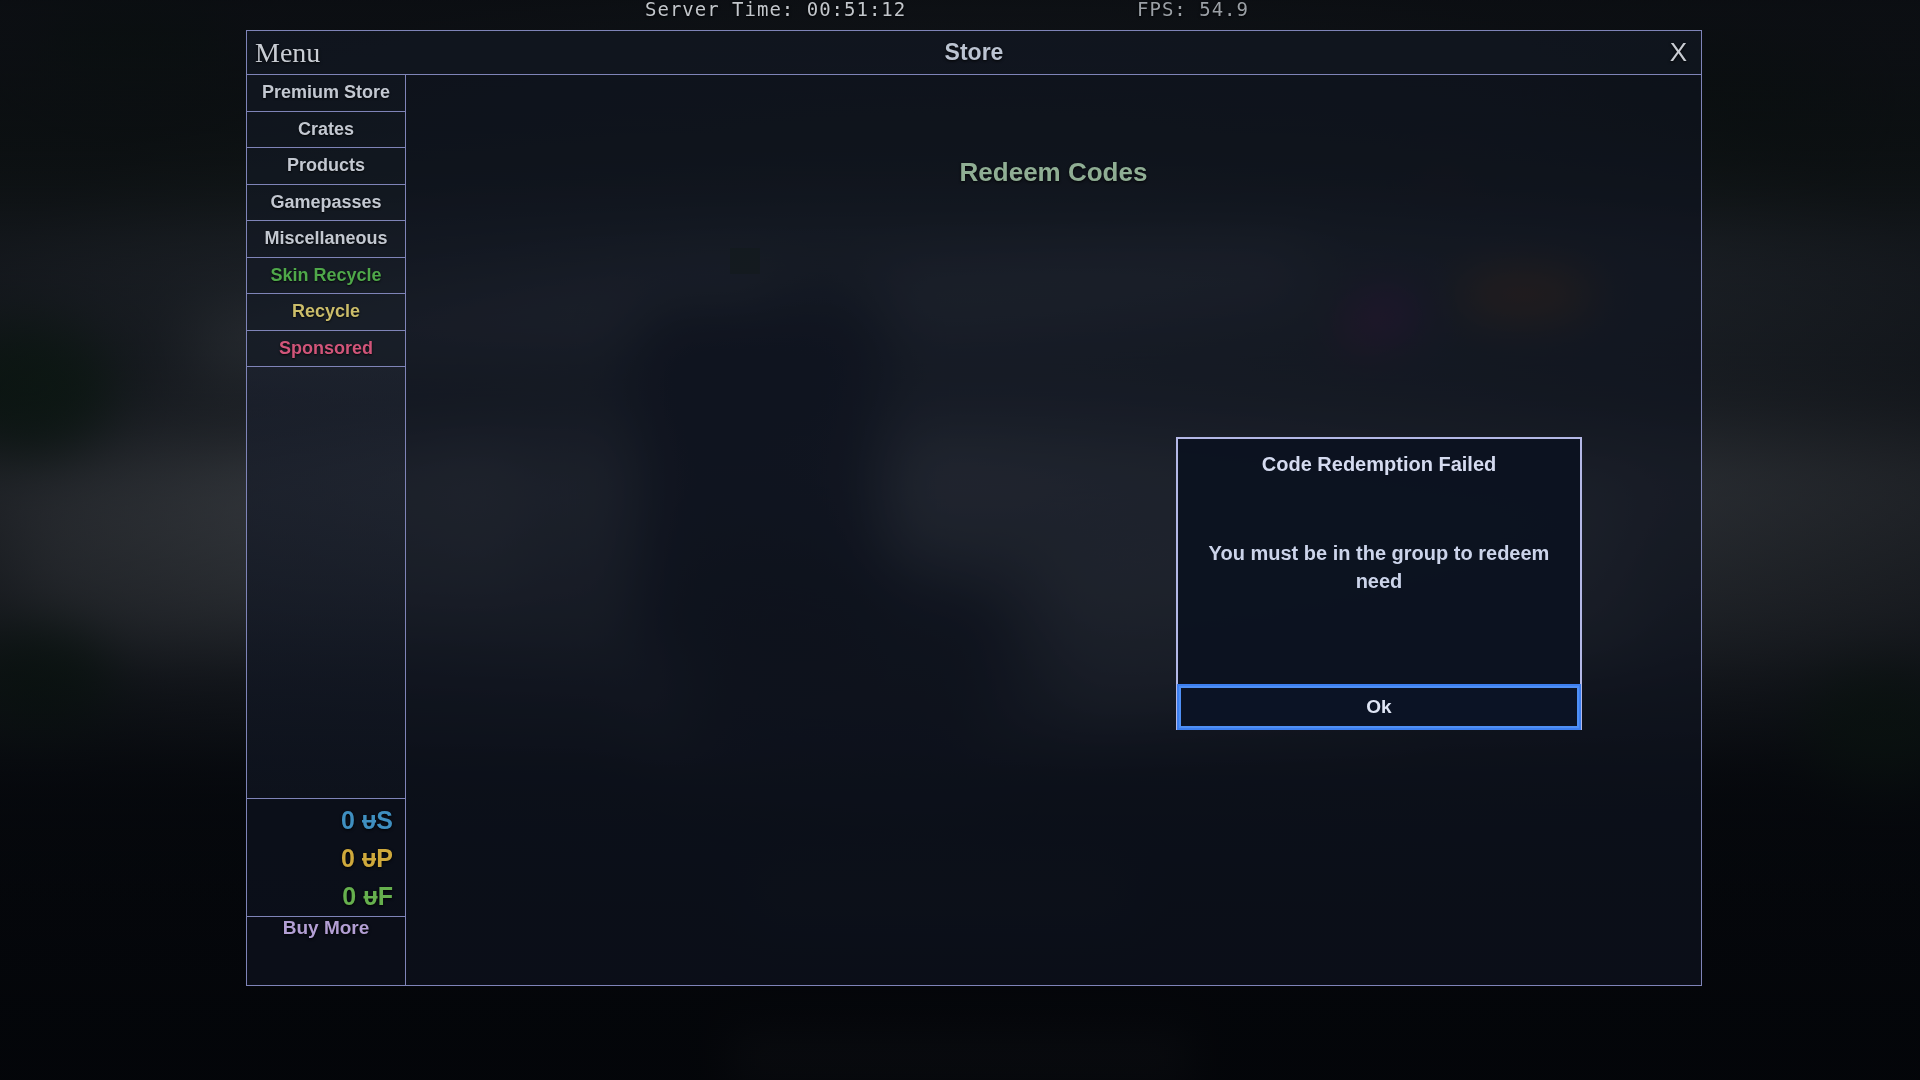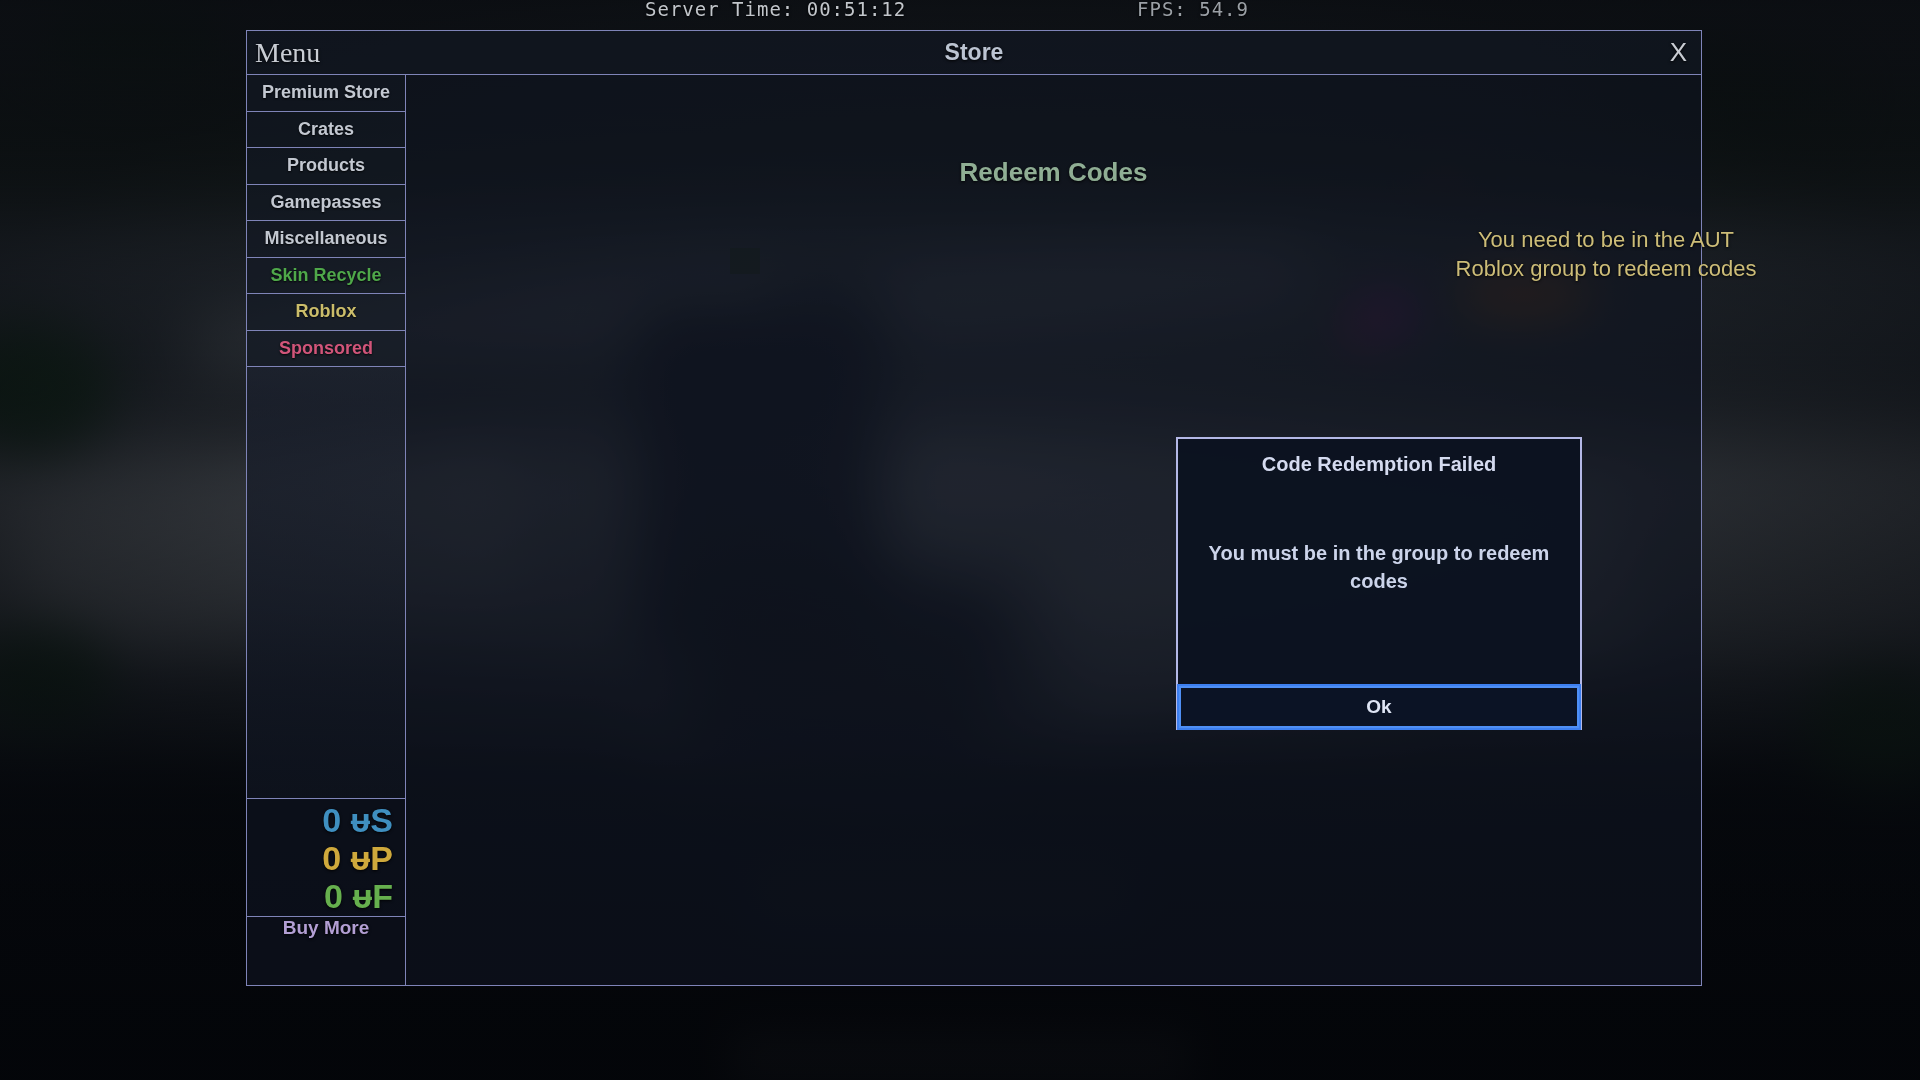--- a/index.html
+++ b/index.html
@@ -162,21 +162,21 @@
   #currency {
     height:118px;
     border-right:1px solid #7f84b8;
     border-bottom:1px solid #7f84b8;
     background:rgba(12,17,28,.6);
     display:flex; flex-direction:column; justify-content:center;
     align-items:flex-end;
     padding-right:12px;
   }
   .cur-row {
-    font-size:34px; font-weight:600;
+    font-size:25px; font-weight:600;
     line-height:38px;
     text-shadow:0 1px 3px rgba(0,0,0,.9);
   }
   .cur-s { color:#3f8fc0; }
   .cur-p { color:#cfa93c; }
   .cur-f { color:#66b04e; }
 
   #buymore-wrap {
     height:68px;
     border-right:1px solid #7f84b8;
@@ -314,21 +314,21 @@
   <div id="body">
 
     <div id="sidebar">
       <div id="nav">
         <div class="nav-item">Premium Store</div>
         <div class="nav-item">Crates</div>
         <div class="nav-item">Products</div>
         <div class="nav-item">Gamepasses</div>
         <div class="nav-item">Miscellaneous</div>
         <div class="nav-item green">Skin Recycle</div>
-        <div class="nav-item yellow">Roblox</div>
+        <div class="nav-item yellow">Recycle</div>
         <div class="nav-item red">Sponsored</div>
       </div>
 
       <div id="nav-fill"></div>
 
       <div id="currency">
         <div class="cur-row cur-s">0 ᵾS</div>
         <div class="cur-row cur-p">0 ᵾP</div>
         <div class="cur-row cur-f">0 ᵾF</div>
       </div>
@@ -337,23 +337,22 @@
         <div id="buymore">Buy More</div>
       </div>
     </div>
 
     <div id="content">
       <div id="redeem-title">Redeem Codes</div>
 
       <div id="redeem-group">
       </div>
 
-      <div id="group-note">You need to be in the AUT Roblox group to redeem codes</div>
 
       <div id="modal">
         <div id="modal-title">Code Redemption Failed</div>
-        <div id="modal-msg">You must be in the group to redeem codes</div>
+        <div id="modal-msg">You must be in the group to redeem need</div>
         <div id="modal-ok">Ok</div>
       </div>
     </div>
 
   </div>
 </div>
 
 </body></html>

